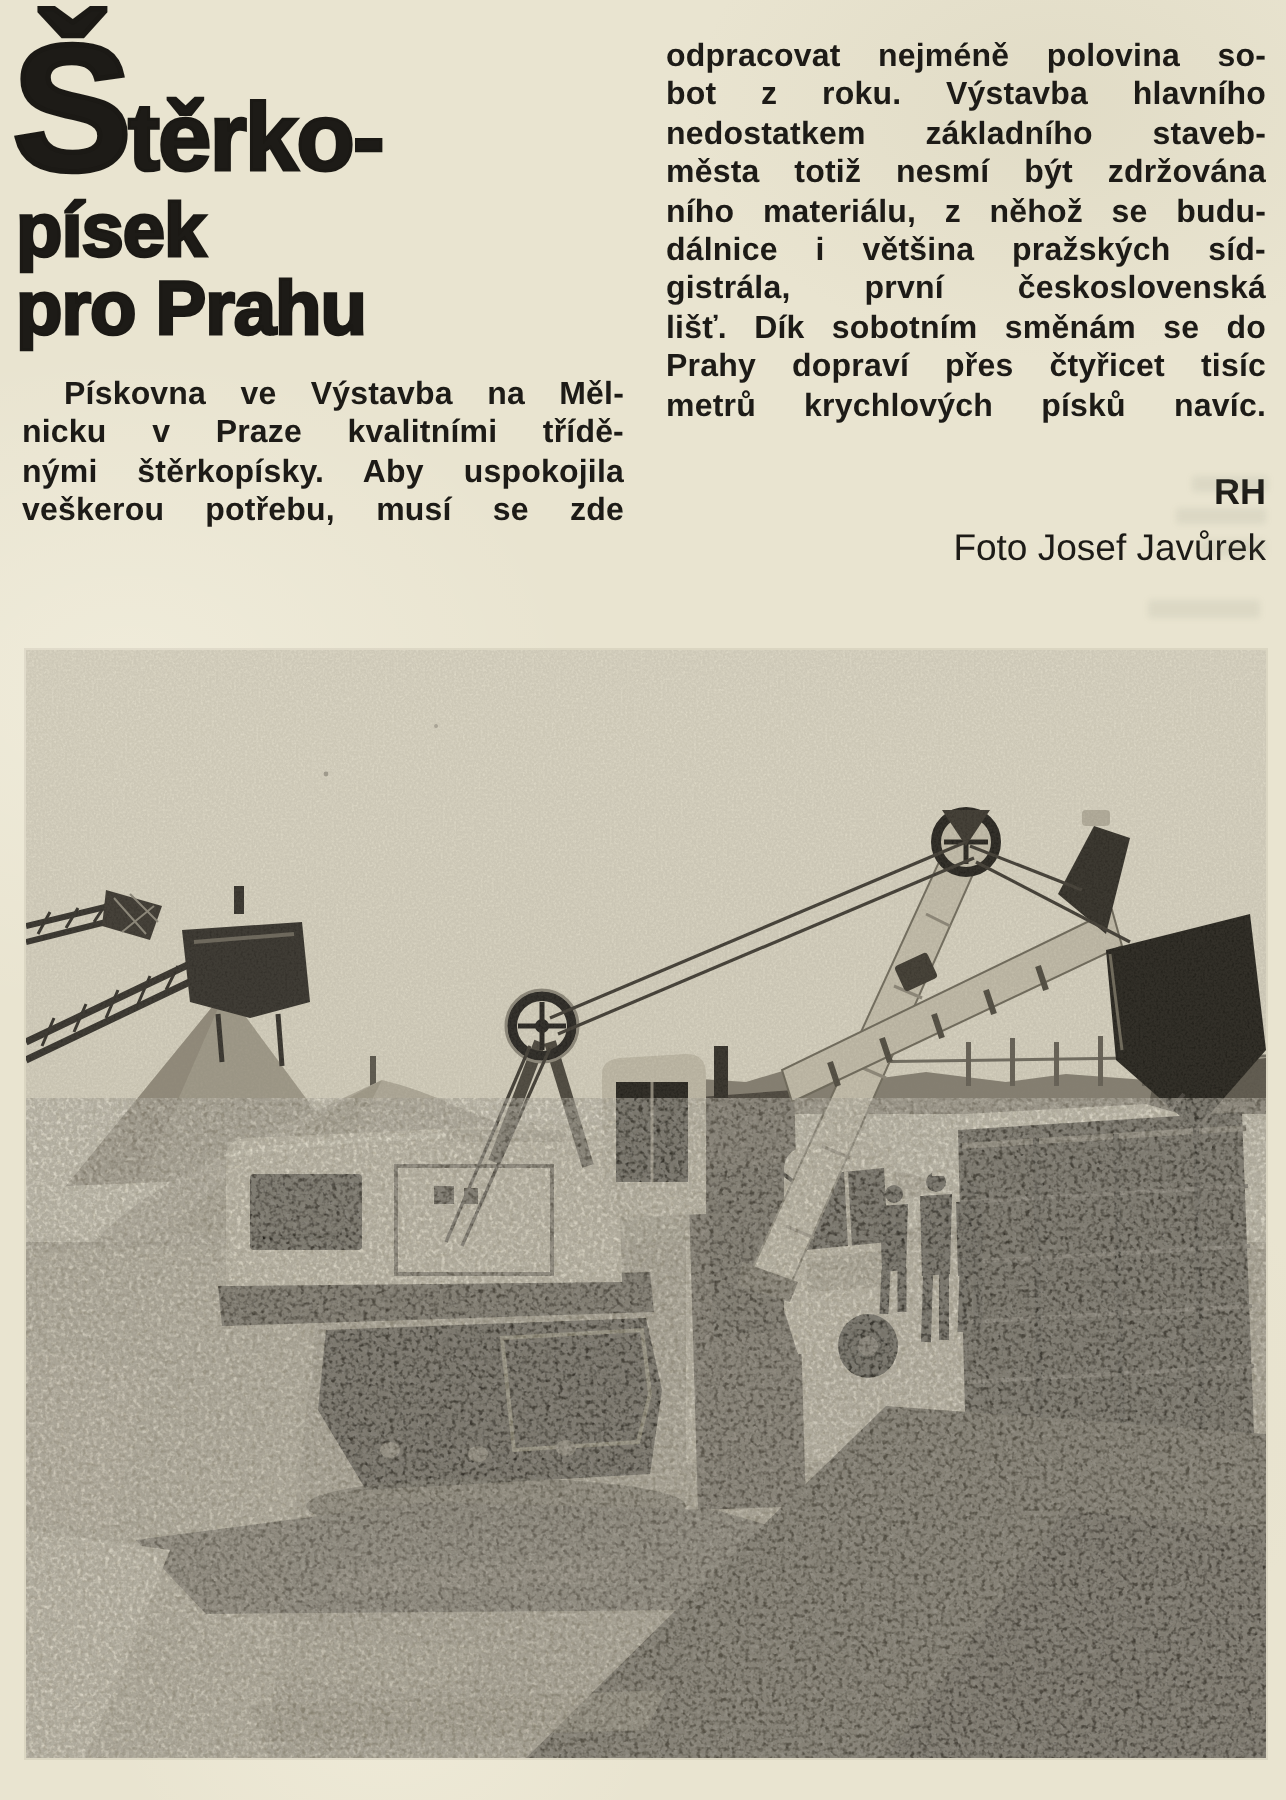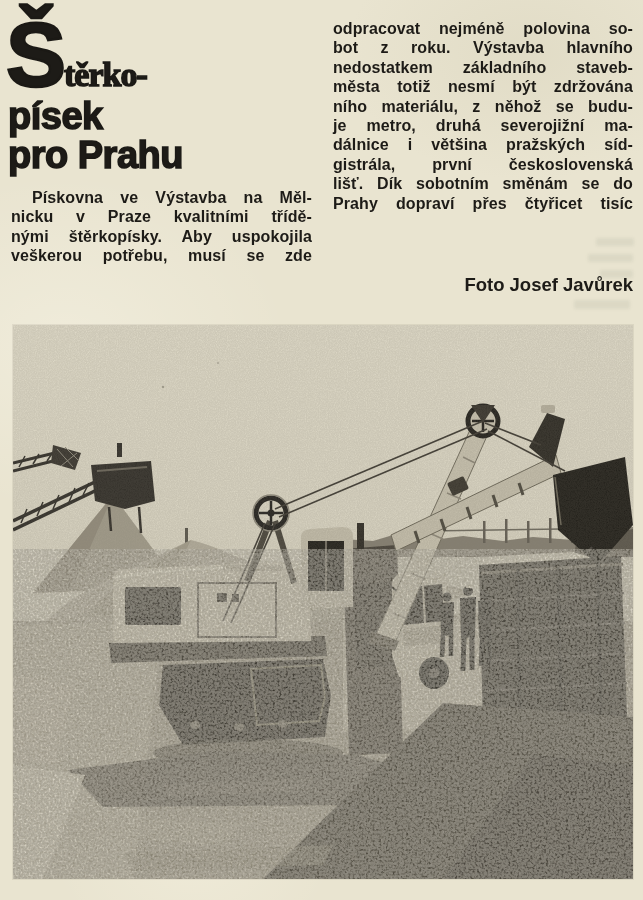--- a/index.html
+++ b/index.html
@@ -11,32 +11,32 @@
     background:
       radial-gradient(260px 180px at 82% 6%, rgba(196,190,162,0.22), transparent 70%),
       radial-gradient(320px 240px at 10% 38%, rgba(255,253,242,0.30), transparent 70%),
       radial-gradient(300px 220px at 72% 78%, rgba(198,192,166,0.15), transparent 70%),
       radial-gradient(200px 150px at 30% 95%, rgba(255,252,238,0.25), transparent 70%),
       #e9e4d0;
   }
   
   .headline-line1 { position:absolute; left:6px; top:14px; display:flex; align-items:baseline; font-weight:bold; letter-spacing:-1px; }
   .hl-initial { font-size:90px; line-height:0.92; letter-spacing:-2px; -webkit-text-stroke:2.6px #1b1915; }
-  .hl-rest { font-size:34px; line-height:38px;font-family:Liberation Serif, serif; -webkit-text-stroke:1.5px #1b1915; }
+  .hl-rest { font-size:48px; line-height:38px; -webkit-text-stroke:1.5px #1b1915; }
   .hl-line { position:absolute; left:8px; font-size:38px; line-height:38px; font-weight:bold; letter-spacing:-0.5px; -webkit-text-stroke:1.5px #1b1915; }
   .hl-l2 { top:97px; }
   .hl-l3 { top:136px; }
   
   .textcol { position:absolute; font-size:16px; line-height:19.4px; font-weight:bold; letter-spacing:0.1px; word-spacing:1px; }
   .textcol > div { text-align:justify; text-align-last:justify; }
   .col-left { left:11px; top:188px; width:301px; }
   .col-left > div:first-child { text-indent:21px; }
   .col-right { left:333px; top:19px; width:300px; }
   .byline { position:absolute; left:333px; top:236px; width:300px; text-align:right; font-weight:bold; font-size:18px; }
-  .credit { position:absolute; left:333px; top:274px; width:300px; text-align:right; font-weight:bold; font-size:18.5px; }
+  .credit { position:absolute; left:333px; top:263px; width:300px; text-align:right; font-weight:normal; font-size:18.5px; }
   
   .photo { position:absolute; left:13px; top:325px; width:620px; height:554px; outline:1px solid rgba(60,55,40,0.08); }
   .photo svg { display:block; }
   
   .ghost { position:absolute; background:rgba(108,116,94,0.10); filter:blur(1.5px); border-radius:2px; }
   .g1 { left:596px; top:238px; width:38px; height:8px; }
   .g2 { left:588px; top:254px; width:45px; height:8px; }
   .g3 { left:600px; top:270px; width:33px; height:8px; }
   .g4 { left:574px; top:300px; width:56px; height:9px; }
 </style>
@@ -57,26 +57,27 @@
       <div>nicku v Praze kvalitními třídě-</div>
       <div>nými štěrkopísky. Aby uspokojila</div>
       <div>veškerou potřebu, musí se zde</div>
     </div>
   <div class="textcol col-right">
       <div>odpracovat nejméně polovina so-</div>
       <div>bot z roku. Výstavba hlavního</div>
       <div>nedostatkem základního staveb-</div>
       <div>města totiž nesmí být zdržována</div>
       <div>ního materiálu, z něhož se budu-</div>
-      <div>je metro, druhá severojižní ma-</div>
       <div>dálnice i většina pražských síd-</div>
       <div>gistrála, první československá</div>
       <div>lišť. Dík sobotním směnám se do</div>
       <div>Prahy dopraví přes čtyřicet tisíc</div>
+      <div>metrů krychlových písků navíc.</div>
     </div>
+  <div class="byline">RH</div>
   <div class="credit">Foto Josef Javůrek</div>
 
   <div class="ghost g1"></div>
   <div class="ghost g2"></div>
   <div class="ghost g3"></div>
   <div class="ghost g4"></div>
 
   <div class="photo">
     <svg viewBox="0 0 620 554" width="620" height="554" role="img" aria-label="Černobílá fotografie: lanové rýpadlo s lopatou nakládá štěrkopísek, vedle stojí nákladní auto s korbou a dělníci, v pozadí třídička s dopravníkem a haldy štěrku v pískovně">
       <defs>

